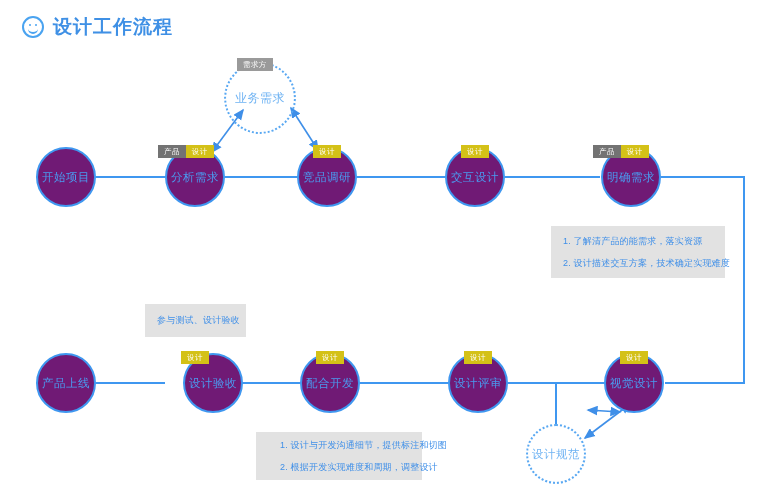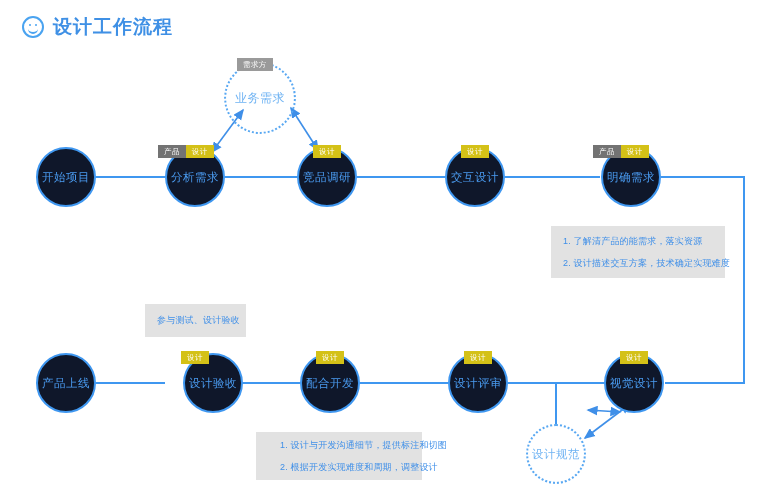--- a/index.html
+++ b/index.html
@@ -74,21 +74,21 @@
   }
 
   
   .node {
     position: absolute;
     width: 60px;
     height: 60px;
     border: 2px solid #3f97f0;
     border-radius: 50%;
     box-sizing: border-box;
-    background: #0f172a;
+    background: #701a75;
     display: flex;
     align-items: center;
     justify-content: center;
     font-size: 11.5px;
     color: #4a9bf0;
     white-space: nowrap;
     letter-spacing: 0.5px;
   }
   .node.dotted {
     border: 2px dotted #59a8f2;

